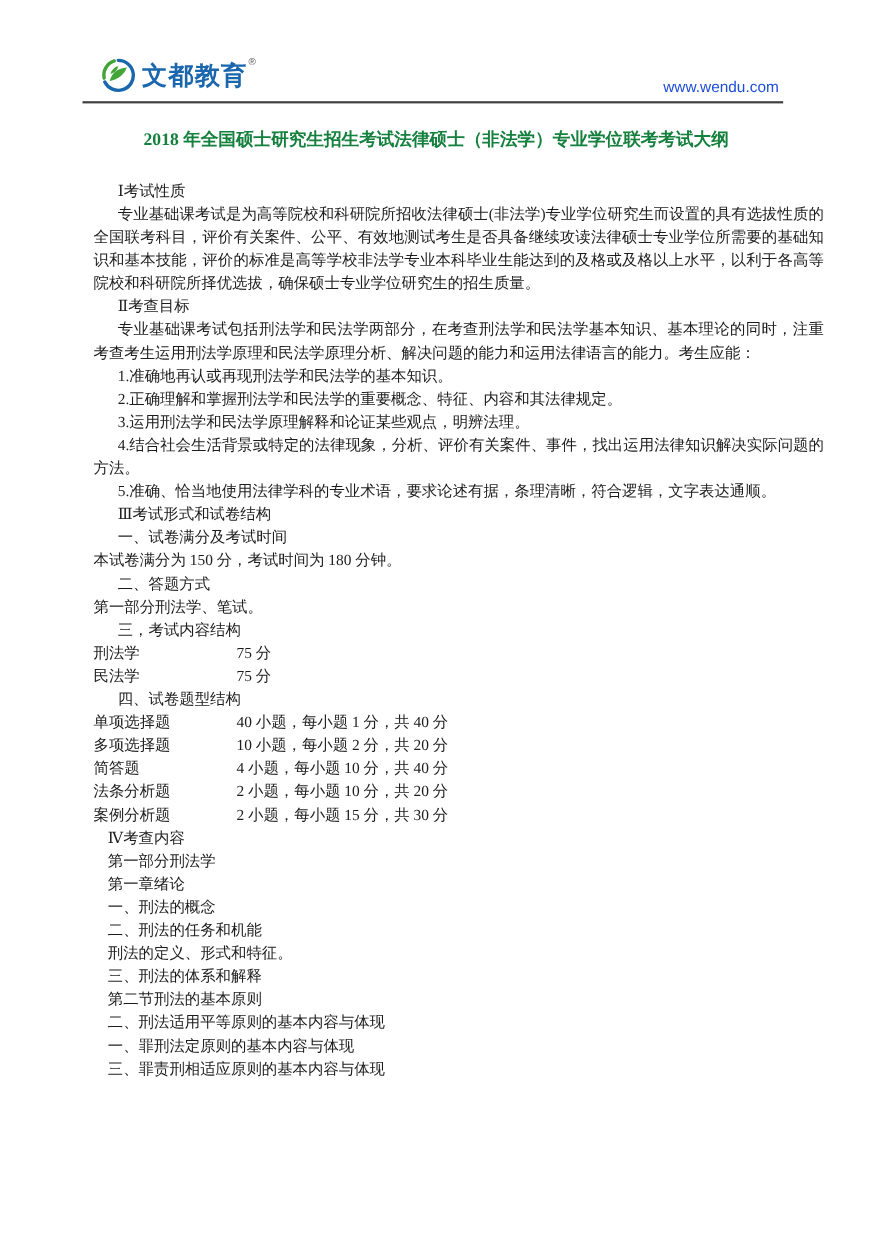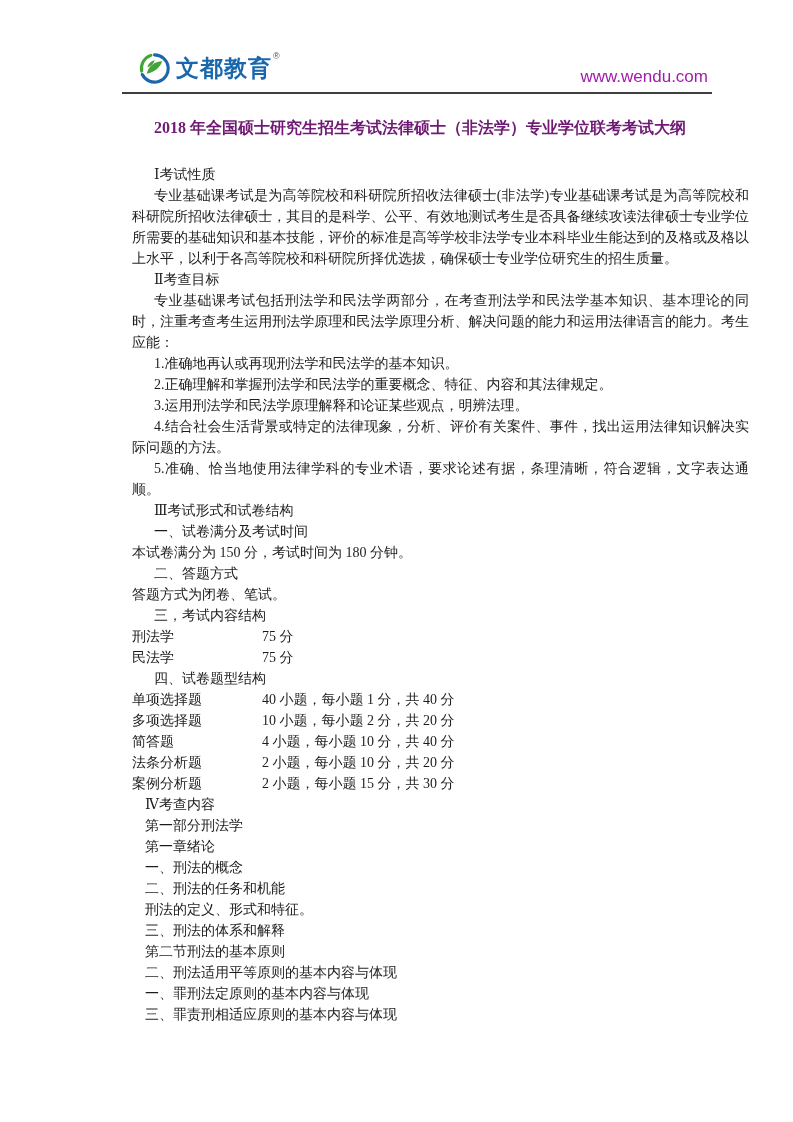--- a/index.html
+++ b/index.html
@@ -4,46 +4,45 @@
 <style>
   html,body{margin:0;padding:0;background:#ffffff;}
   .page{
     position:relative;
     width:793px;height:1122px;
     background:#ffffff;
     color:#1c1c1c;
     font-family:"Liberation Serif","DejaVu Serif",serif;
     overflow:hidden;
     box-sizing:border-box;
-    padding-left:47px;
   }
   
   .header{position:relative;height:92px;}
   .logo{position:absolute;left:92px;top:53px;display:flex;align-items:flex-start;}
   .logo-icon{width:31px;height:31px;display:inline-block;margin-right:6px;}
   .logo-text{
     font-family:"Liberation Sans","DejaVu Sans",sans-serif;
     font-weight:700;font-size:23px;line-height:31px;
     color:#1a67ad;letter-spacing:1px;
   }
   .logo-reg{
     font-family:"Liberation Sans","DejaVu Sans",sans-serif;
     font-size:9px;color:#555;position:relative;top:-2px;left:1px;
   }
   .website{
     position:absolute;right:85px;bottom:5px;
     font-family:"Liberation Sans","DejaVu Sans",sans-serif;
-    font-size:17px;color:#a21caf;
+    font-size:14px;color:#1d4ed8;
   }
   .rule{height:2px;background:#3f3f3f;margin:0 81px 0 75px;}
   
   .title{
     margin:24px 60px 12px 60px;
     text-align:center;
-    font-size:16px;font-weight:700;color:#701a75;
+    font-size:16px;font-weight:700;color:#15803d;
     line-height:20px;
   }
   .source{
     margin-top:21px;
     text-align:center;
     font-size:16px;font-weight:700;color:#000;
   }
   
   .body-content{
     margin:26px 44px 0 85px;
@@ -78,33 +77,33 @@
     <div class="website">www.wendu.com</div>
   </div>
 
   <div class="rule"></div>
 
   <h1 class="title">2018 年全国硕士研究生招生考试法律硕士（非法学）专业学位联考考试大纲</h1>
 
 
   <div class="body-content" id="body-content">
       <div class="line indent">Ⅰ考试性质</div>
-      <div class="line indent">专业基础课考试是为高等院校和科研院所招收法律硕士(非法学)专业基础课考试是为高等院校和科研院所招收法律硕士，其目的是科学、公平、有效地测试考生是否具备继续攻读法律硕士专业学位所需要的基础知识和基本技能，评价的标准是高等学校非法学专业本科毕业生能达到的及格或及格以上水平，以利于各高等院校和科研院所择优选拔，确保硕士专业学位研究生的招生质量。</div>
+      <div class="line indent">专业基础课考试是为高等院校和科研院所招收法律硕士(非法学)专业学位研究生而设置的具有选拔性质的全国联考科目，评价有关案件、公平、有效地测试考生是否具备继续攻读法律硕士专业学位所需要的基础知识和基本技能，评价的标准是高等学校非法学专业本科毕业生能达到的及格或及格以上水平，以利于各高等院校和科研院所择优选拔，确保硕士专业学位研究生的招生质量。</div>
       <div class="line indent">Ⅱ考查目标</div>
       <div class="line indent">专业基础课考试包括刑法学和民法学两部分，在考查刑法学和民法学基本知识、基本理论的同时，注重考查考生运用刑法学原理和民法学原理分析、解决问题的能力和运用法律语言的能力。考生应能：</div>
       <div class="line indent">1.准确地再认或再现刑法学和民法学的基本知识。</div>
       <div class="line indent">2.正确理解和掌握刑法学和民法学的重要概念、特征、内容和其法律规定。</div>
       <div class="line indent">3.运用刑法学和民法学原理解释和论证某些观点，明辨法理。</div>
       <div class="line indent">4.结合社会生活背景或特定的法律现象，分析、评价有关案件、事件，找出运用法律知识解决实际问题的方法。</div>
       <div class="line indent">5.准确、恰当地使用法律学科的专业术语，要求论述有据，条理清晰，符合逻辑，文字表达通顺。</div>
       <div class="line indent">Ⅲ考试形式和试卷结构</div>
       <div class="line indent">一、试卷满分及考试时间</div>
       <div class="line flush">本试卷满分为 150 分，考试时间为 180 分钟。</div>
       <div class="line indent">二、答题方式</div>
-      <div class="line flush">答题方式为闭卷、笔试。</div>
+      <div class="line flush">第一部分刑法学、笔试。</div>
       <div class="line indent">三，考试内容结构</div>
       <div class="line pair">
         <span class="pair-label">刑法学</span>
         <span class="pair-value">75 分</span>
       </div>
       <div class="line pair">
         <span class="pair-label">民法学</span>
         <span class="pair-value">75 分</span>
       </div>
       <div class="line indent">四、试卷题型结构</div>

